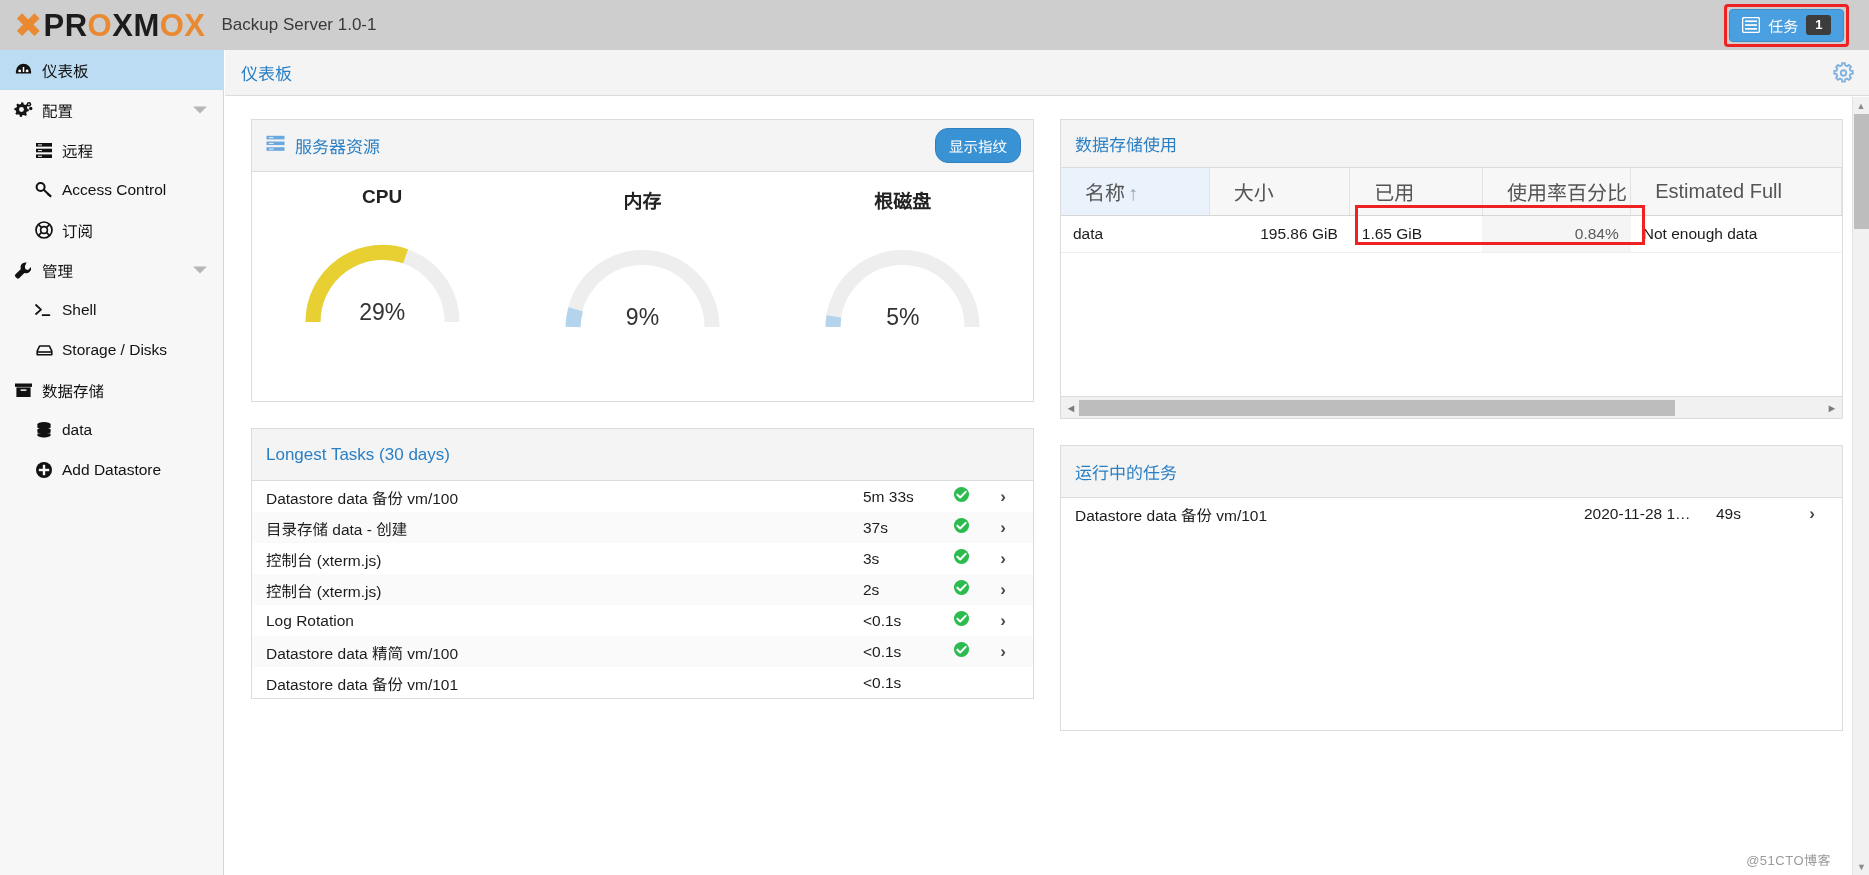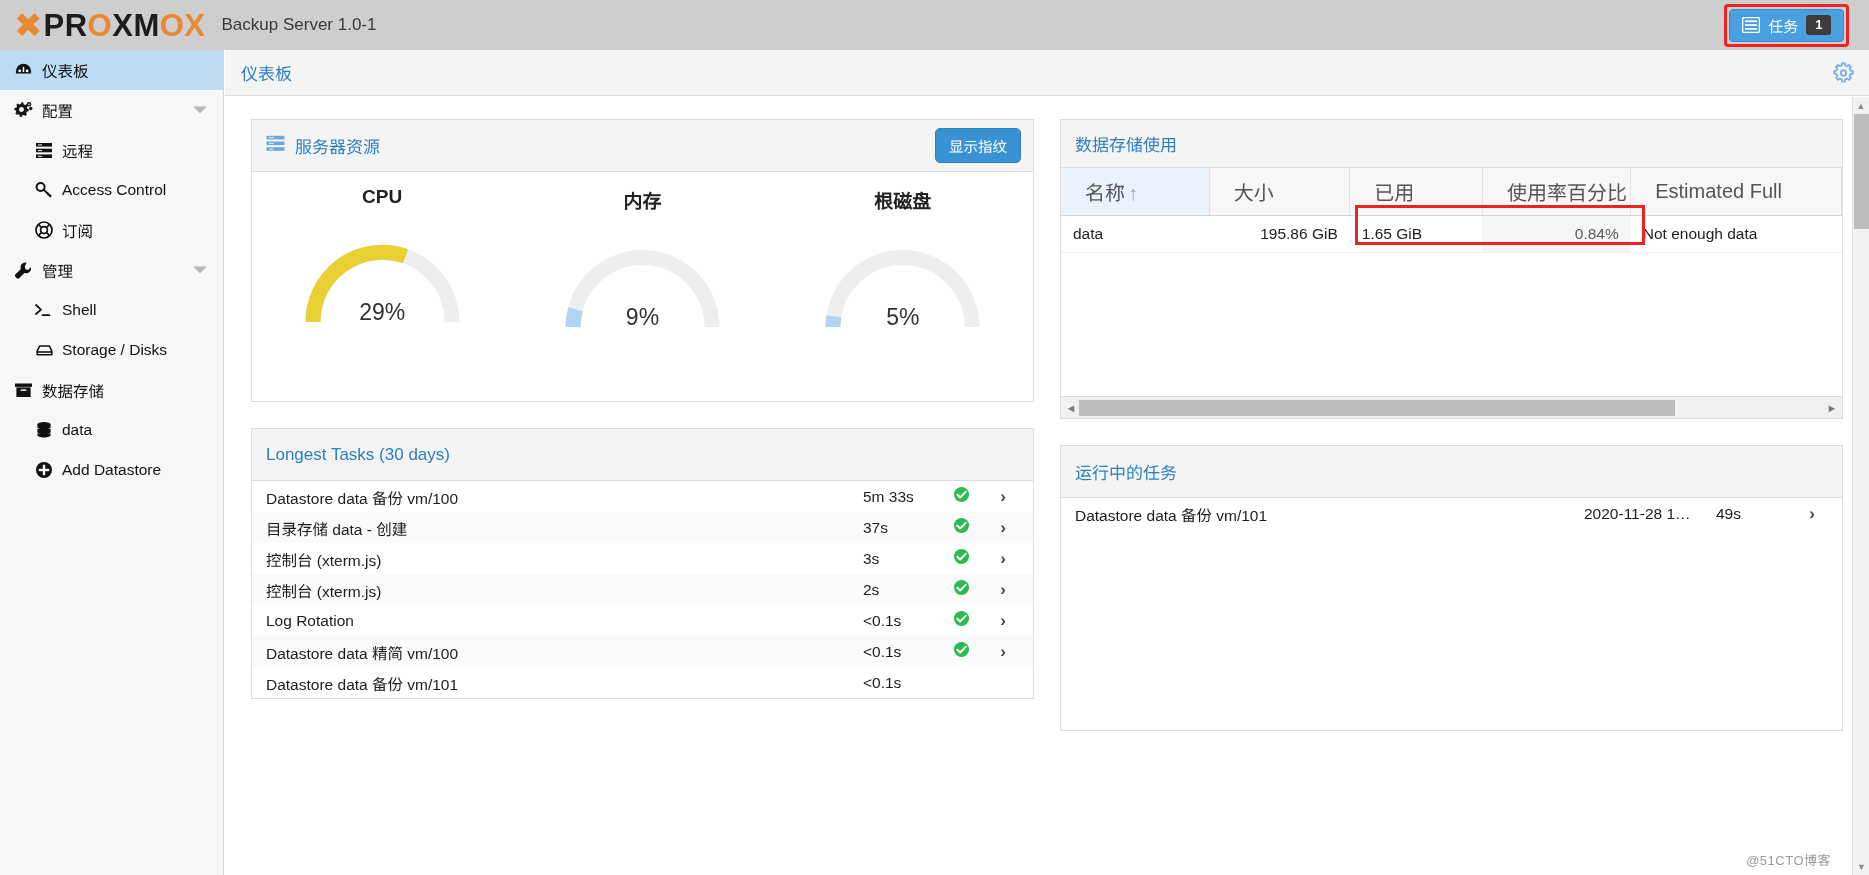--- a/index.html
+++ b/index.html
@@ -106,21 +106,21 @@
   .col { flex: 1 1 0; min-width: 0; }
 
   .panel { border: 1px solid #dcdcdc; background: #ffffff; }
   .panel-hd {
     height: 52px; background: #f4f4f4; border-bottom: 1px solid #dcdcdc;
     display: flex; align-items: center; padding: 0 12px 0 14px;
   }
   .panel-title { color: #2a7fc4; font-size: 17px; display: flex; align-items: center; gap: 9px; }
   .btn-primary {
     margin-left: auto; background: #3892d4; color: #fff;
-    border: 1px solid #2f81be; border-radius: 5px;
+    border: 1px solid #2f81be; border-radius: 13px;
     font-size: 14.5px; padding: 6px 13px; cursor: pointer;
   }
 
   
   .gauge-body {
     height: 229px; display: flex; align-items: flex-start;
     justify-content: space-around; padding-top: 14px;
   }
   .gauge { width: 190px; text-align: center; position: relative; }
   .gauge-label { font-size: 19px; font-weight: bold; color: #222; margin-bottom: 10px; }

